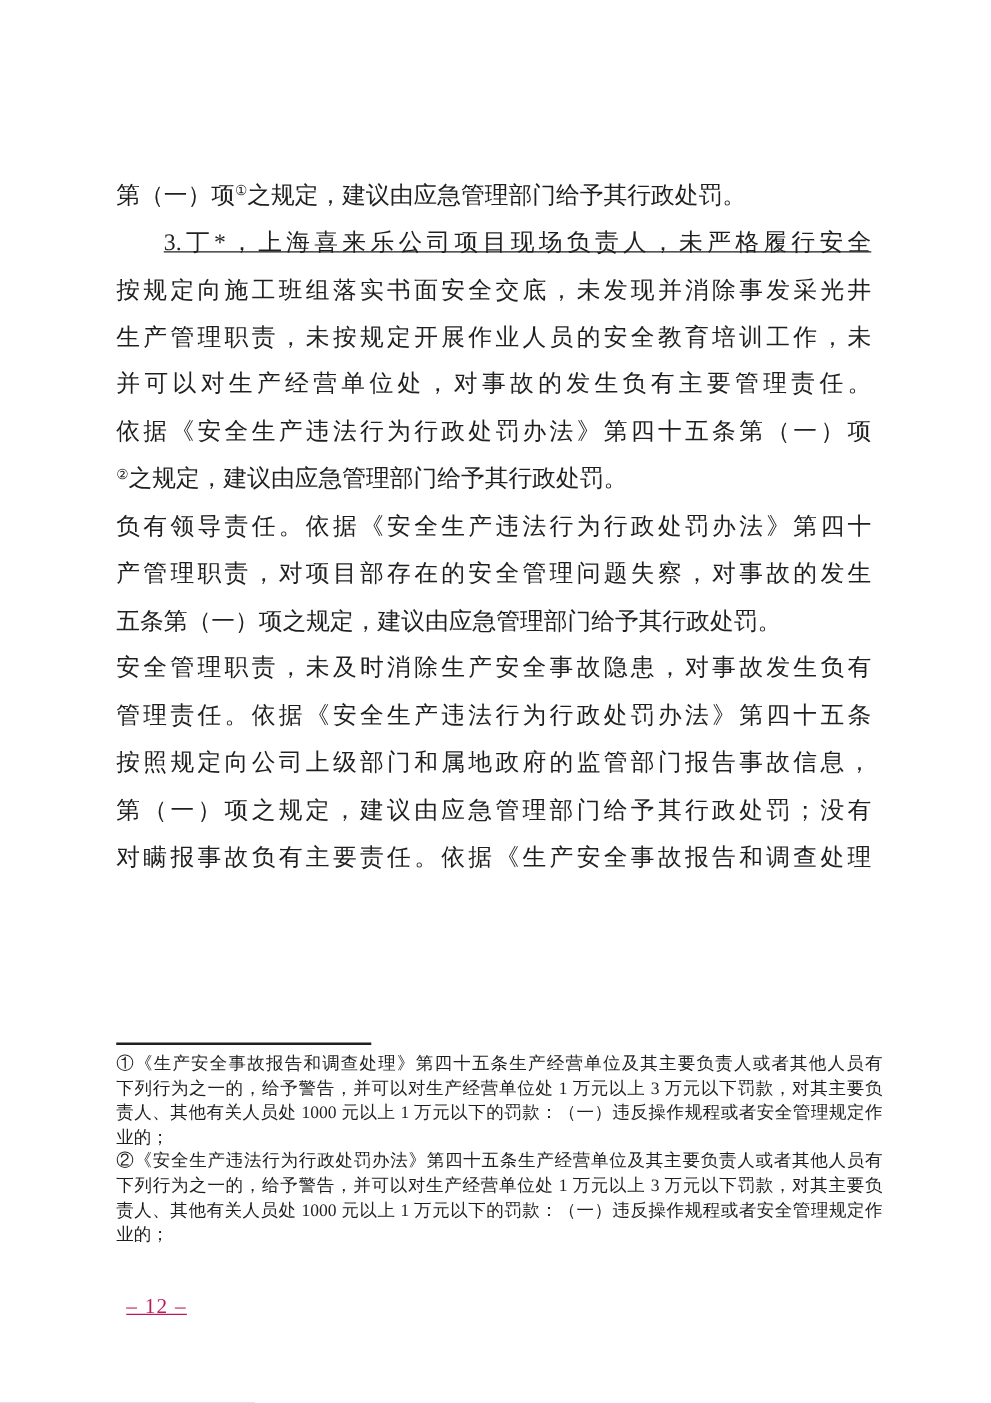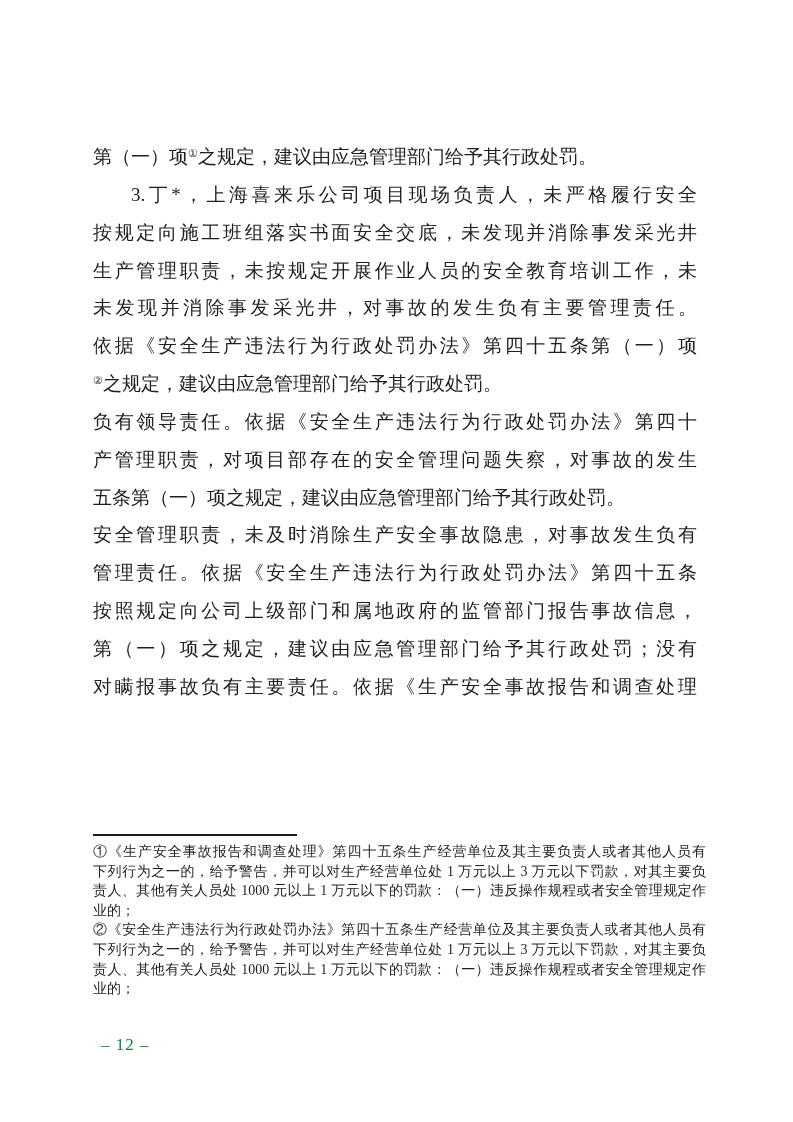--- a/index.html
+++ b/index.html
@@ -34,20 +34,21 @@
   .line.full {
     text-align: justify;
     text-align-last: justify;
     text-justify: inter-character;
   }
   .line.indent-full {
     text-indent: 2em;
     text-align: justify;
     text-align-last: justify;
     text-justify: inter-character;
+    text-decoration: underline;
   }
   .line.end {
     text-align: center;
     text-align-last: left;
   }
   sup.ref {
     font-size: 0.58em;
     line-height: 0;
     vertical-align: 0.55em;
   }
@@ -72,34 +73,35 @@
     height: 19.6px;
     line-height: 19.6px;
   }
   
   .page-number {
     position: absolute;
     left: 101px;
     top: 1035px;
     font-size: 17px;
     letter-spacing: 1px;
-    color: #15803d;
+    color: #be185d;
+    text-decoration: underline;
   }
 </style>
 </head>
 <body>
 
 <div class="page">
 
   <div class="body-text">
       <div class="line end">第（一）项<sup class="ref">①</sup>之规定，建议由应急管理部门给予其行政处罚。</div>
       <div class="line indent-full">3.丁*，上海喜来乐公司项目现场负责人，未严格履行安全</div>
       <div class="line full">按规定向施工班组落实书面安全交底，未发现并消除事发采光井</div>
       <div class="line full">生产管理职责，未按规定开展作业人员的安全教育培训工作，未</div>
-      <div class="line full">未发现并消除事发采光井，对事故的发生负有主要管理责任。</div>
+      <div class="line full">并可以对生产经营单位处，对事故的发生负有主要管理责任。</div>
       <div class="line full">依据《安全生产违法行为行政处罚办法》第四十五条第（一）项</div>
       <div class="line end"><sup class="ref">②</sup>之规定，建议由应急管理部门给予其行政处罚。</div>
       <div class="line full">负有领导责任。依据《安全生产违法行为行政处罚办法》第四十</div>
       <div class="line full">产管理职责，对项目部存在的安全管理问题失察，对事故的发生</div>
       <div class="line end">五条第（一）项之规定，建议由应急管理部门给予其行政处罚。</div>
       <div class="line full">安全管理职责，未及时消除生产安全事故隐患，对事故发生负有</div>
       <div class="line full">管理责任。依据《安全生产违法行为行政处罚办法》第四十五条</div>
       <div class="line full">按照规定向公司上级部门和属地政府的监管部门报告事故信息，</div>
       <div class="line full">第（一）项之规定，建议由应急管理部门给予其行政处罚；没有</div>
       <div class="line full">对瞒报事故负有主要责任。依据《生产安全事故报告和调查处理</div>

